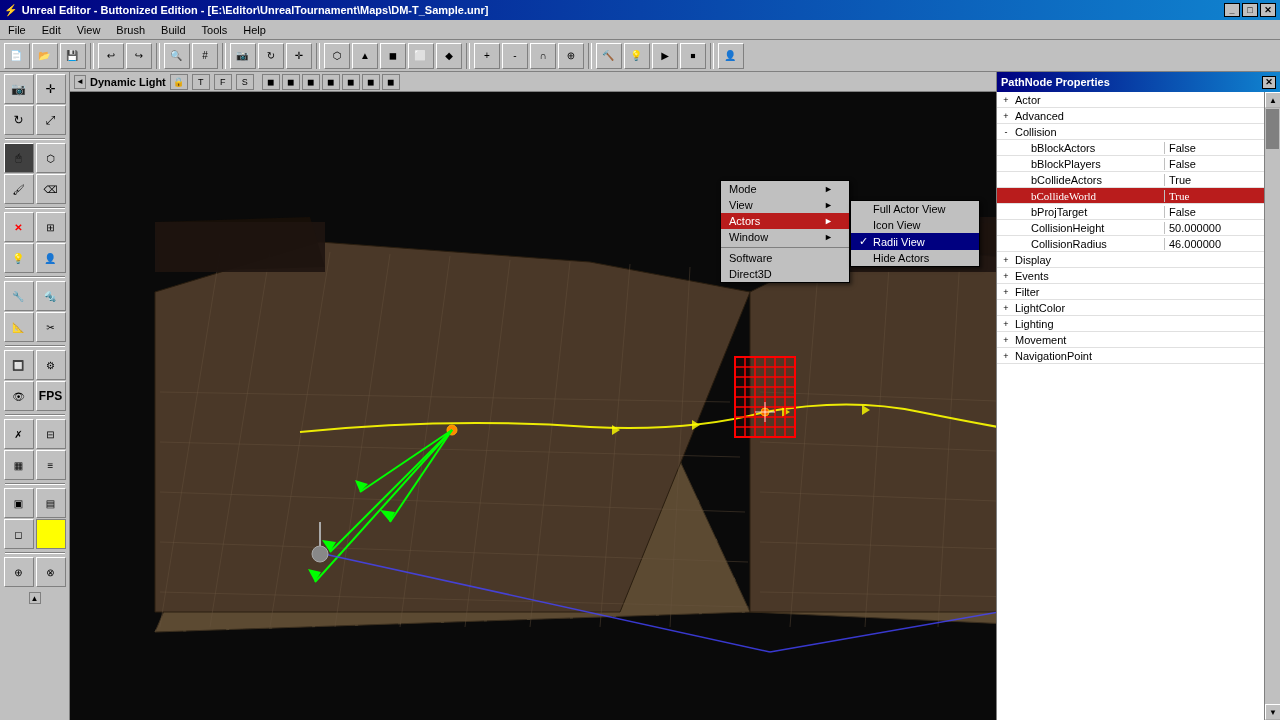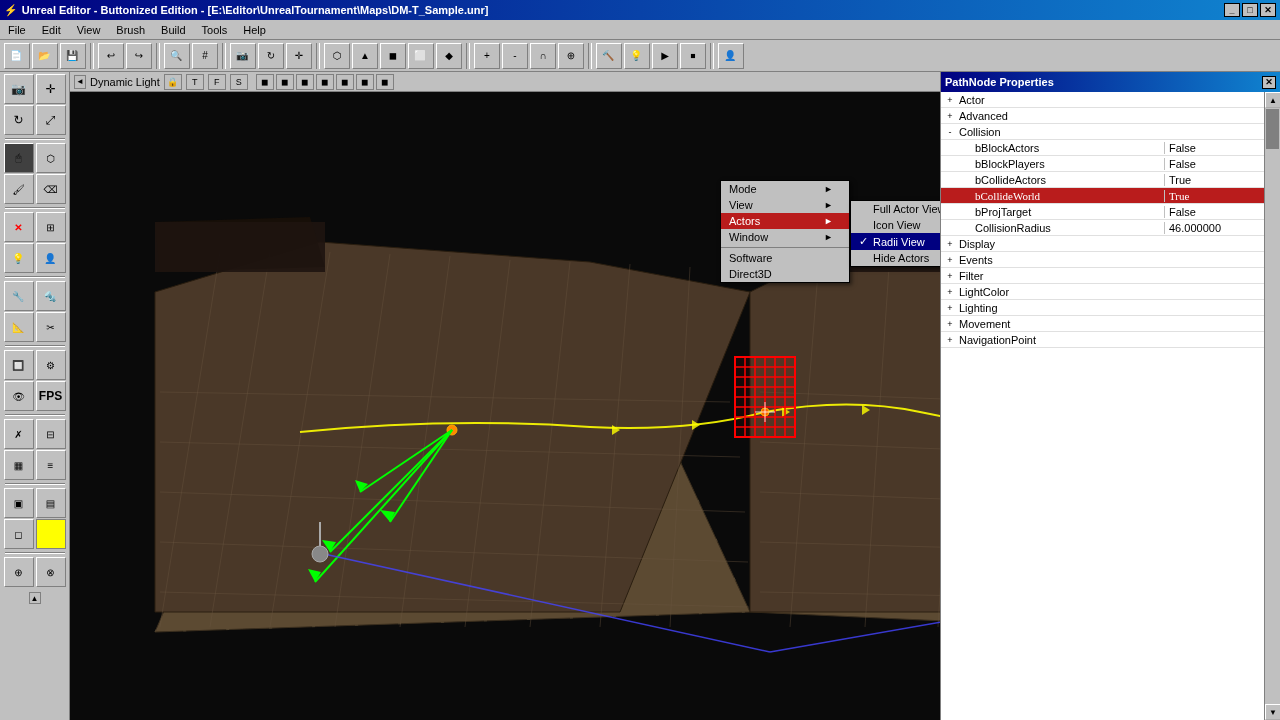--- a/index.html
+++ b/index.html
@@ -107,21 +107,21 @@
     #viewport-header {
       height: 20px;
       background: #c0c0c0;
       display: flex;
       align-items: center;
       padding: 0 4px;
       gap: 4px;
       border-bottom: 1px solid #808080;
     }
     .vp-scroll { width: 12px; height: 14px; background: #c0c0c0; border: 1px solid #808080; font-size: 8px; display: flex; align-items: center; justify-content: center; cursor: pointer; }
-    .vp-label { font-size: 11px; font-weight: normal; color: #000; }
+    .vp-label { font-size: 11px; font-weight: bold; color: #000; }
     .vp-icon-btn { width: 18px; height: 16px; background: #c0c0c0; border: 1px solid #808080; font-size: 9px; display: flex; align-items: center; justify-content: center; cursor: pointer; }
 
     
     #viewport-canvas {
       width: 100%;
       height: calc(100% - 20px);
       position: relative;
       overflow: hidden;
     }
 
@@ -169,21 +169,21 @@
       cursor: pointer;
       font-size: 11px;
       color: #000;
       white-space: nowrap;
     }
     .sub-item.selected { background: #000080; color: white; }
     .sub-check { width: 14px; font-size: 11px; }
 
     
     #properties-panel {
-      width: 340px;
+      width: 284px;
       background: #c0c0c0;
       border-left: 1px solid #808080;
       display: flex;
       flex-direction: direction;
       flex-direction: column;
       overflow: hidden;
     }
     #properties-titlebar {
       height: 20px;
       background: linear-gradient(to right, #000080, #1084d0);
@@ -636,20 +636,26 @@
           </div>
           <div class="prop-row">
             <span class="prop-indent" style="width: 18px; display: inline-block;"></span>
             <span class="prop-expand"></span>
             <span class="prop-name">bProjTarget</span>
             <span class="prop-value">False</span>
           </div>
           <div class="prop-row">
             <span class="prop-indent" style="width: 18px; display: inline-block;"></span>
             <span class="prop-expand"></span>
+            <span class="prop-name">CollisionHeight</span>
+            <span class="prop-value">50.000000</span>
+          </div>
+          <div class="prop-row">
+            <span class="prop-indent" style="width: 18px; display: inline-block;"></span>
+            <span class="prop-expand"></span>
             <span class="prop-name">CollisionRadius</span>
             <span class="prop-value">46.000000</span>
           </div>
           <div class="prop-row">
             <span class="prop-indent" style="width: 2px; display: inline-block;"></span>
             <span class="prop-expand">+</span>
             <span class="prop-name">Display</span>
           </div>
           <div class="prop-row">
             <span class="prop-indent" style="width: 2px; display: inline-block;"></span>

